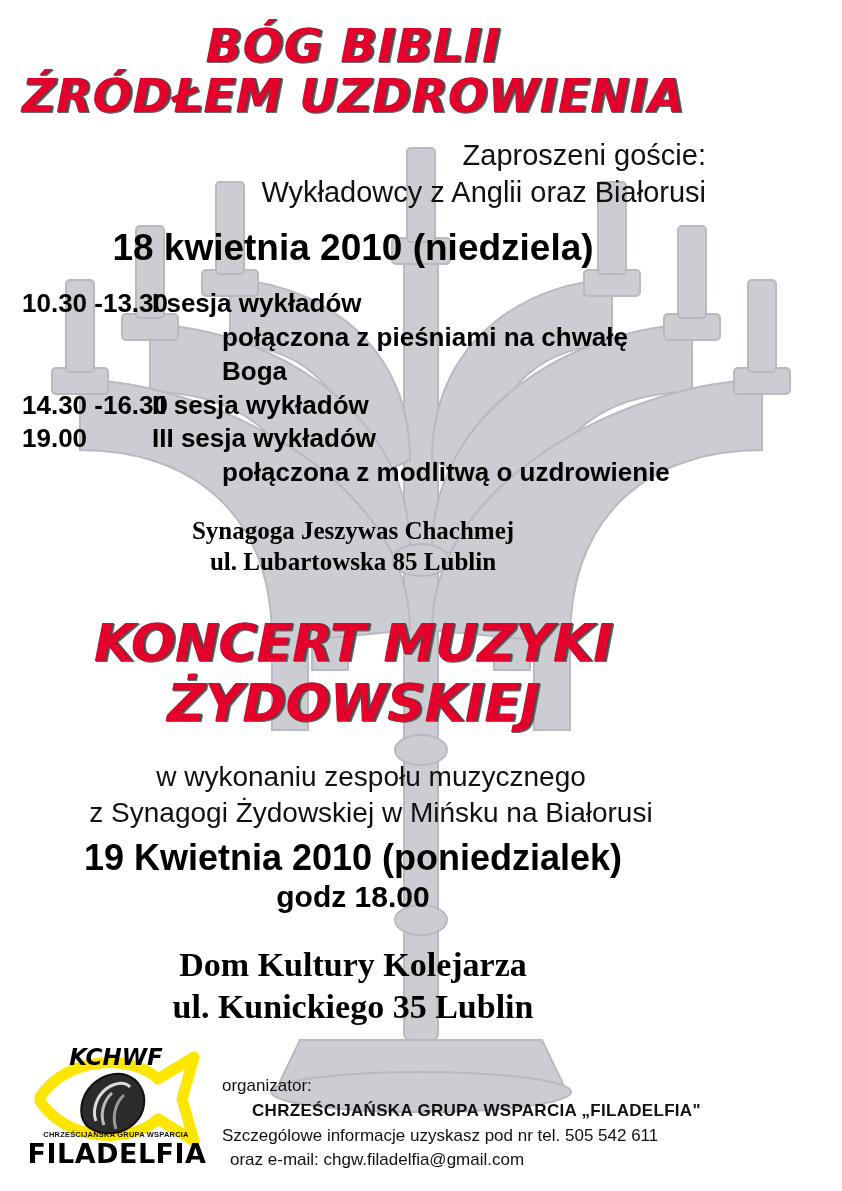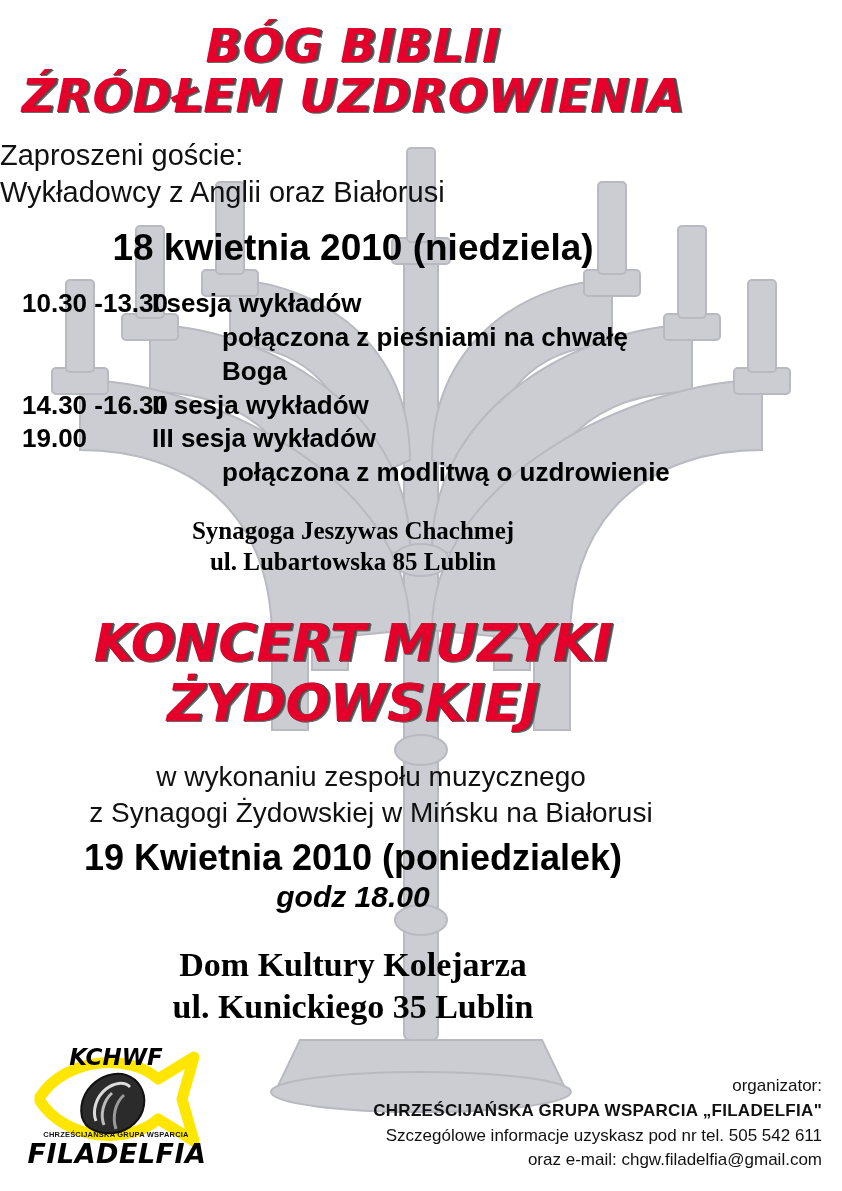--- a/index.html
+++ b/index.html
@@ -49,21 +49,21 @@
     line-height: 1.0;
     text-shadow:
        2px 0 0 #4a4a4a,
        3px 1px 0 #6b6b6b,
        1px 1px 0 #555;
   }
   .title-line1 { font-size: 47px; }
   .title-line2 { font-size: 46px; margin-top: 4px; }
 
   .guests {
-    text-align: left;
+    text-align: right;
     font-size: 29px;
     color: #111;
     margin-top: 18px;
     line-height: 1.28;
   }
 
   .maindate {
     text-align: center;
     font-size: 37px;
     font-weight: bold;
@@ -135,21 +135,20 @@
     font-weight: bold;
     color: #000;
     line-height: 1.15;
   }
   .concert-hour {
     text-align: center;
     font-size: 30px;
     font-weight: bold;
     color: #000;
     margin-top: 2px;
-    font-style: italic;
   }
 
   .venue2 {
     text-align: center;
     margin-top: 30px;
     font-family: "Liberation Serif", serif;
     font-weight: bold;
     font-size: 34px;
     color: #000;
     line-height: 1.22;
@@ -160,21 +159,21 @@
     position: absolute;
     left: 0;
     bottom: 16px;
     width: 842px;
   }
   .footer-text {
     position: absolute;
     left: 222px;
     bottom: 2px;
     width: 600px;
-    text-align: right;
+    text-align: left;
     font-size: 17px;
     color: #111;
     line-height: 1.45;
   }
   .footer-org-label { font-size: 17px; }
   .footer-org-name {
     font-weight: bold;
     font-size: 17px;
     letter-spacing: .3px;
     padding-left: 30px;
@@ -201,21 +200,20 @@
     color: #111;
   }
   .logo-word {
     position: absolute;
     left: 22px;
     bottom: 6px;
     width: 190px;
     text-align: center;
     font-family: "DejaVu Sans", sans-serif;
     font-weight: bold;
-    font-style: italic;
     font-size: 27px;
     color: #000;
     letter-spacing: .5px;
   }
 </style>
 </head>
 <body>
 
 <div class="poster">
 

